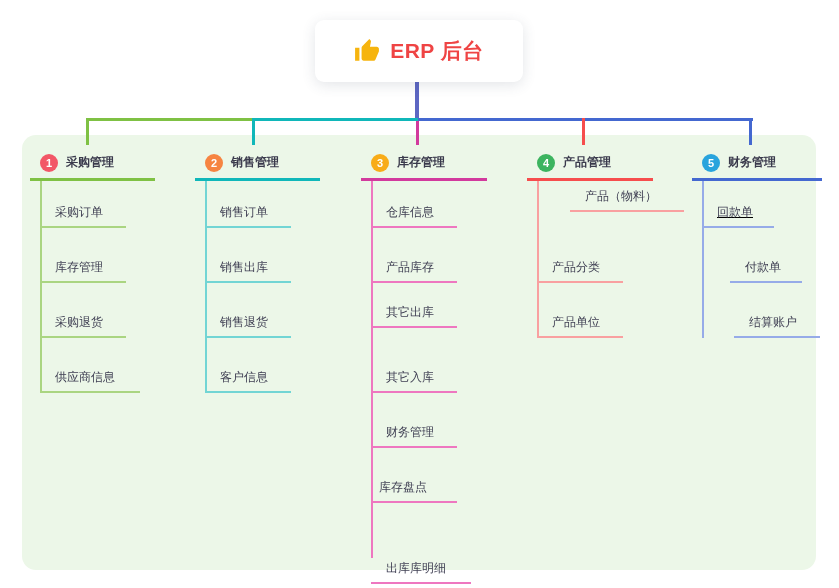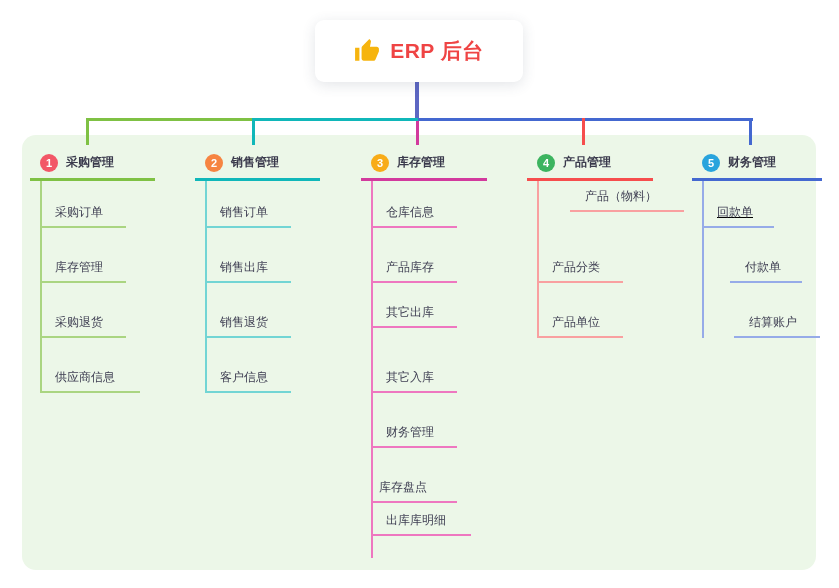--- a/index.html
+++ b/index.html
@@ -128,21 +128,21 @@
   </div>
       <div class="child" style="left: 371px; top: 361px; width: 86px; border-bottom-color: rgb(238, 119, 192);">
     <span class="child-label">其它入库</span>
   </div>
       <div class="child" style="left: 371px; top: 416px; width: 86px; border-bottom-color: rgb(238, 119, 192);">
     <span class="child-label">财务管理</span>
   </div>
       <div class="child" style="left: 371px; top: 471px; width: 86px; border-bottom-color: rgb(238, 119, 192); padding-left: 8px;">
     <span class="child-label">库存盘点</span>
   </div>
-      <div class="child" style="left: 371px; top: 504px; width: 100px; border-bottom-color: rgb(238, 119, 192);">
+      <div class="child" style="left: 371px; top: 552px; width: 100px; border-bottom-color: rgb(238, 119, 192);">
     <span class="child-label">出库库明细</span>
   </div>
       <div class="branch-title" style="left: 527px; top: 147px; width: 116px; border-bottom-color: rgb(246, 77, 77);">
     <span class="badge" style="background: rgb(60, 180, 95);">4</span>
     <span class="branch-label">产品管理</span>
   </div>
       <div class="child-vline" style="left: 537px; top: 181px; height: 157px; background: rgb(249, 160, 160);"></div>
       <div class="child" style="left: 537px; top: 180px; width: 114px; border-bottom-color: rgb(249, 160, 160); margin-left: 33px;">
     <span class="child-label">产品（物料）</span>
   </div>

